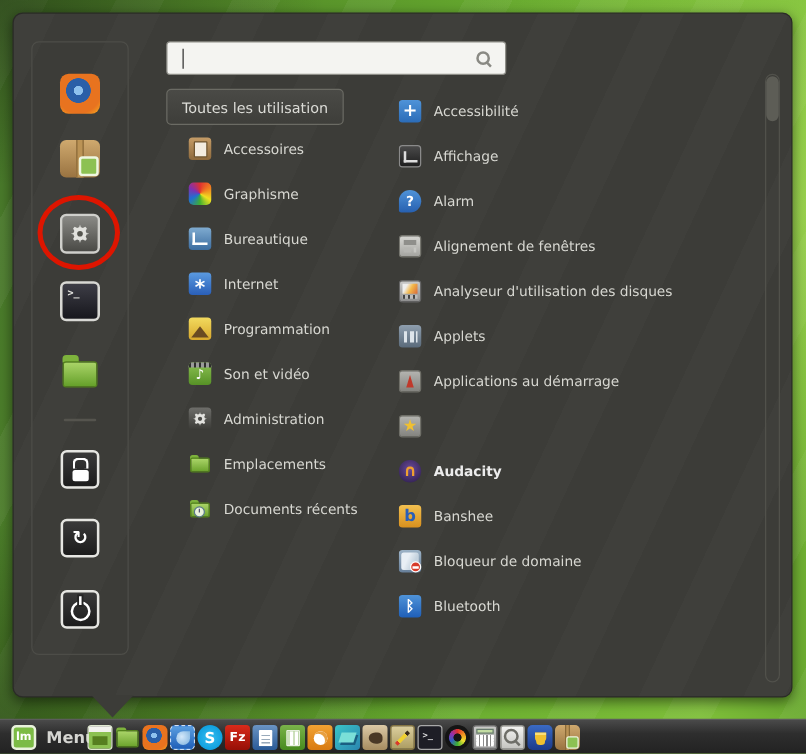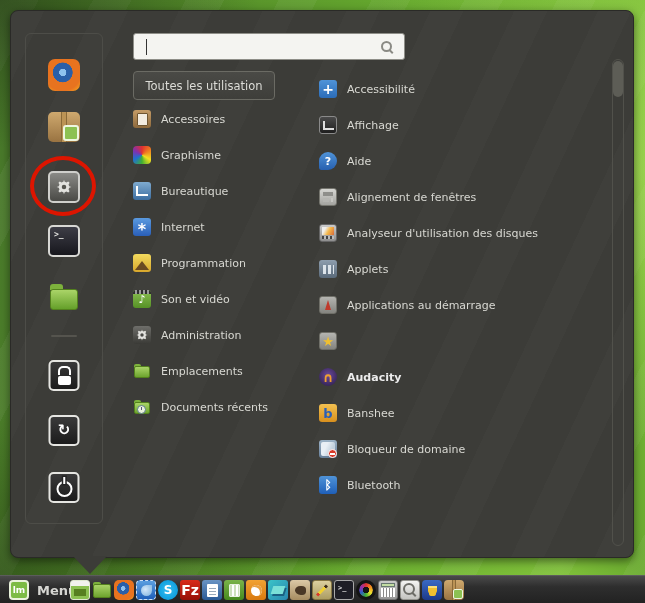--- a/index.html
+++ b/index.html
@@ -55,21 +55,21 @@
   .search input{position:absolute;inset:0;border:none;background:transparent;outline:none;
     font:12px "DejaVu Sans",sans-serif;color:#222;padding:0 26px 0 12px;width:100%;box-sizing:border-box;}
   .caret{position:absolute;left:12px;top:5px;width:1px;height:16px;background:#333;}
   .mag{position:absolute;right:12px;top:7px;width:7px;height:7px;border:2px solid #8a8a84;border-radius:50%;}
   .mag::after{content:"";position:absolute;width:2px;height:5px;background:#8a8a84;right:-2px;bottom:-4px;transform:rotate(-45deg);}
   
   .all-apps{position:absolute;left:122px;top:60px;width:142px;height:29px;box-sizing:border-box;
     border:1px solid #6b6b64;border-radius:4px;background:linear-gradient(#4a4a46,#3e3e3a);
     color:#dcdcd7;font-size:11.5px;display:flex;align-items:center;justify-content:center;}
   
-  .cats{position:absolute;left:122px;top:90px;width:175px;}
+  .cats{position:absolute;left:140px;top:90px;width:175px;}
   .apps{position:absolute;left:308px;top:60px;width:292px;height:458px;overflow:hidden;}
   .row{height:36px;display:flex;align-items:center;gap:10px;}
   .row .label{font-size:11px;color:#d8d8d2;white-space:nowrap;}
   .row .label.bold{font-weight:bold;color:#ececec;}
   
   .ic{width:18px;height:18px;border-radius:3px;flex:none;position:relative;
     display:flex;align-items:center;justify-content:center;color:#fff;font-weight:bold;font-size:11px;box-sizing:border-box;}
   
   .t-accessoires{background:linear-gradient(#c59c67,#8d693c);}
   .t-accessoires::after{content:"";width:9px;height:11px;background:#f3ece0;border:1px solid #6f5530;border-radius:1px;}
@@ -142,21 +142,21 @@
   .launchers{position:absolute;left:70px;top:4px;display:flex;gap:2px;}
   .tb{width:20px;height:20px;border-radius:3px;position:relative;flex:none;display:flex;align-items:center;justify-content:center;
     color:#fff;font-weight:bold;font-size:10px;box-sizing:border-box;}
   .b-showdesk{background:linear-gradient(#f2f2ee 0 26%, #8cc152 26% 100%);border:1px solid #dfe8d0;}
   .b-showdesk::after{content:"";position:absolute;left:3px;right:3px;bottom:3px;height:7px;background:#567f20;}
   .b-firefox{border-radius:5px;background:radial-gradient(circle at 46% 42%, #8ec1ee 0 14%, #2a5fa8 15% 38%, #e8731f 40% 72%, #f6ad1f 100%);}
   .b-thunderbird{background:linear-gradient(#5a9ee0,#1f5fb8);border-radius:4px;border:1px dashed #cfe0f4;}
   .b-thunderbird::after{content:"";width:11px;height:11px;border-radius:50% 0 50% 50%;
     background:radial-gradient(circle at 40% 40%, #d4e8fa, #7ab0dd);}
   .b-skype{background:radial-gradient(#35bef0,#0093d8);border-radius:50%;font-size:12px;}
-  .b-filezilla{background:linear-gradient(#d82a1a,#970f06);font-size:14px;}
+  .b-filezilla{background:linear-gradient(#d82a1a,#970f06);font-size:10px;}
   .b-writer{background:linear-gradient(#6a94c4,#2a5a96);}
   .b-writer::after{content:"";width:11px;height:13px;background:
     repeating-linear-gradient(#fff 0 2px,#9ab 2px 3px) content-box, #fff;padding:2px;box-sizing:border-box;border-radius:1px;}
   .b-calc{background:linear-gradient(#7ab34a,#478a1e);}
   .b-calc::after{content:"";width:11px;height:13px;border-radius:1px;background:
     repeating-linear-gradient(90deg,#cde0bc 0 2px,#fff 2px 4px);border:1px solid #e8f0e0;box-sizing:border-box;}
   .b-draw{background:linear-gradient(#f2a232,#d87a10);}
   .b-draw::after{content:"";width:11px;height:11px;border-radius:50%;background:#fff;box-shadow:inset -2px 2px 0 #e8a040;}
   .b-photos{background:linear-gradient(135deg,#3ac4c8,#2a86b0);}
   .b-photos::after{content:"";width:12px;height:8px;background:#7ae0d8;transform:skewX(-18deg);box-shadow:2px 2px 0 #1a5f82;}
@@ -291,21 +291,21 @@
       <span class="label">Accessibilité</span>
     </div>
     <div class="row">
       <span class="ic t-affichage"></span>
       <span class="label">Affichage</span>
     </div>
     <div class="row">
       <span class="ic t-aide">
           <span>?</span>
         </span>
-      <span class="label">Aide</span>
+      <span class="label">Alarm</span>
     </div>
     <div class="row">
       <span class="ic t-alignement"></span>
       <span class="label">Alignement de fenêtres</span>
     </div>
     <div class="row">
       <span class="ic t-analyseur"></span>
       <span class="label">Analyseur d'utilisation des disques</span>
     </div>
     <div class="row">

